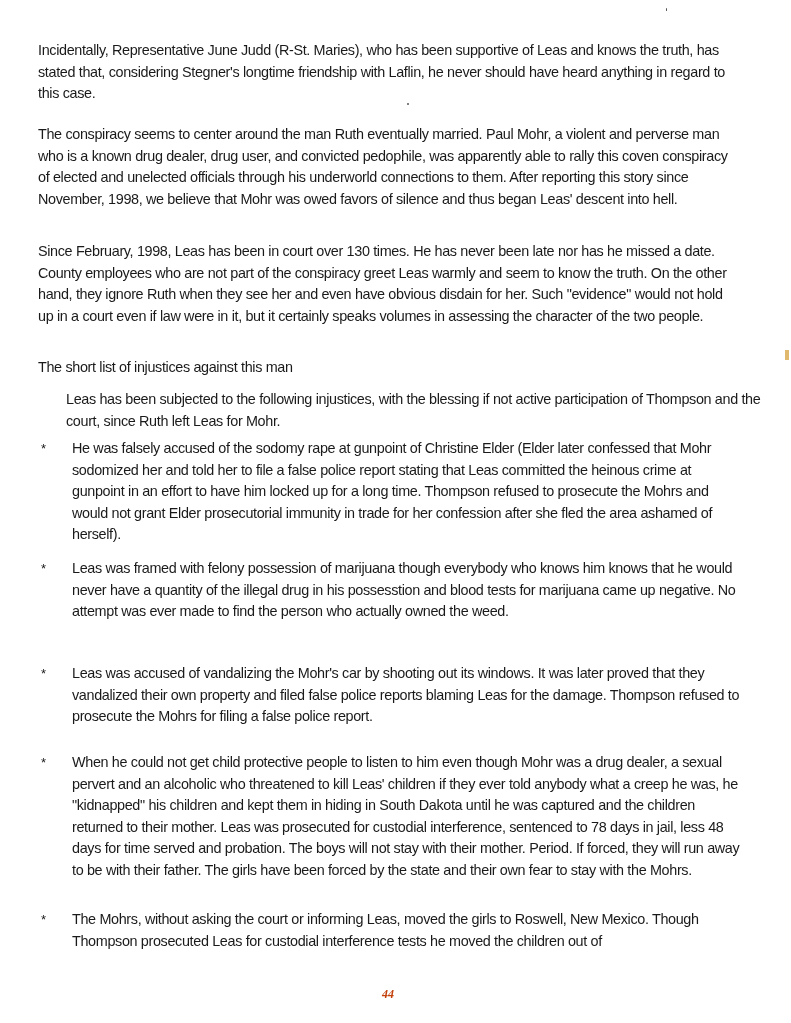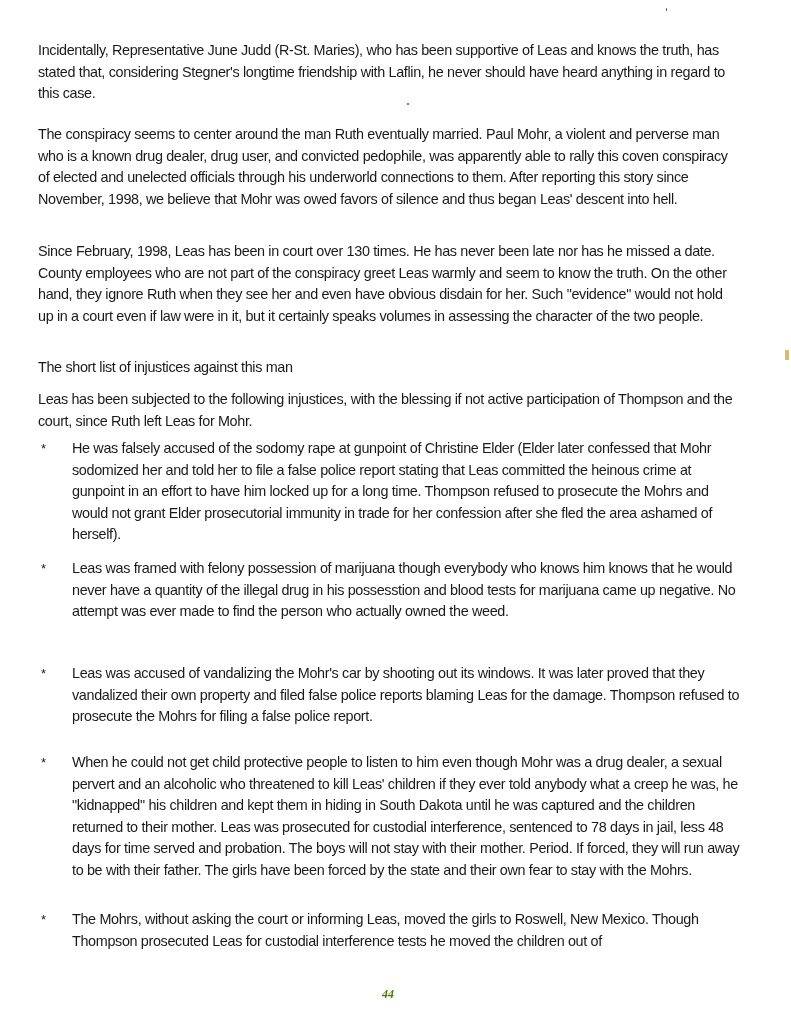--- a/index.html
+++ b/index.html
@@ -50,21 +50,21 @@
       display: block;
     }
     .page-number {
       position: absolute;
       left: 382px;
       top: 987px;
       font-family: "Liberation Serif", serif;
       font-style: italic;
       font-weight: bold;
       font-size: 12px;
-      color: #4d7c0f;
+      color: #c2410c;
     }
     .scan-mark {
       position: absolute;
       left: 785px;
       top: 350px;
       width: 4px;
       height: 10px;
       background: #d9a84a;
       opacity: 0.8;
     }
@@ -82,21 +82,21 @@
 <div class="page">
 
   <p class="text-block" style="top:40px;">Incidentally, Representative June Judd (R-St. Maries), who has been supportive of Leas and knows the truth, has stated that, considering Stegner's longtime friendship with Laflin, he never should have heard anything in regard to this case.</p>
 
   <p class="text-block" style="top:124px;">The conspiracy seems to center around the man Ruth eventually married. Paul Mohr, a violent and perverse man who is a known drug dealer, drug user, and convicted pedophile, was apparently able to rally this coven conspiracy of elected and unelected officials through his underworld connections to them. After reporting this story since November, 1998, we believe that Mohr was owed favors of silence and thus began Leas' descent into hell.</p>
 
   <p class="text-block" style="top:241px;">Since February, 1998, Leas has been in court over 130 times. He has never been late nor has he missed a date. County employees who are not part of the conspiracy greet Leas warmly and seem to know the truth. On the other hand, they ignore Ruth when they see her and even have obvious disdain for her. Such "evidence" would not hold up in a court even if law were in it, but it certainly speaks volumes in assessing the character of the two people.</p>
 
   <p class="text-block" style="top:357px;">The short list of injustices against this man</p>
 
-  <p class="text-block" style="top:389px;">Leas has been subjected to the following injustices, with the blessing if not active participation of Thompson and the court, since Ruth left Leas for Mohr.</p>
+  <p class="text-block" style="top:389px;margin-left:28px;">Leas has been subjected to the following injustices, with the blessing if not active participation of Thompson and the court, since Ruth left Leas for Mohr.</p>
 
   <div class="bullet-item" style="top:438px;">
     <span class="bullet-marker">*</span>
     <span class="bullet-text">He was falsely accused of the sodomy rape at gunpoint of Christine Elder (Elder later confessed that Mohr sodomized her and told her to file a false police report stating that Leas committed the heinous crime at gunpoint in an effort to have him locked up for a long time. Thompson refused to prosecute the Mohrs and would not grant Elder prosecutorial immunity in trade for her confession after she fled the area ashamed of herself).</span>
   </div>
 
   <div class="bullet-item" style="top:558px;">
     <span class="bullet-marker">*</span>
     <span class="bullet-text">Leas was framed with felony possession of marijuana though everybody who knows him knows that he would never have a quantity of the illegal drug in his possesstion and blood tests for marijuana came up negative. No attempt was ever made to find the person who actually owned the weed.</span>
   </div>

